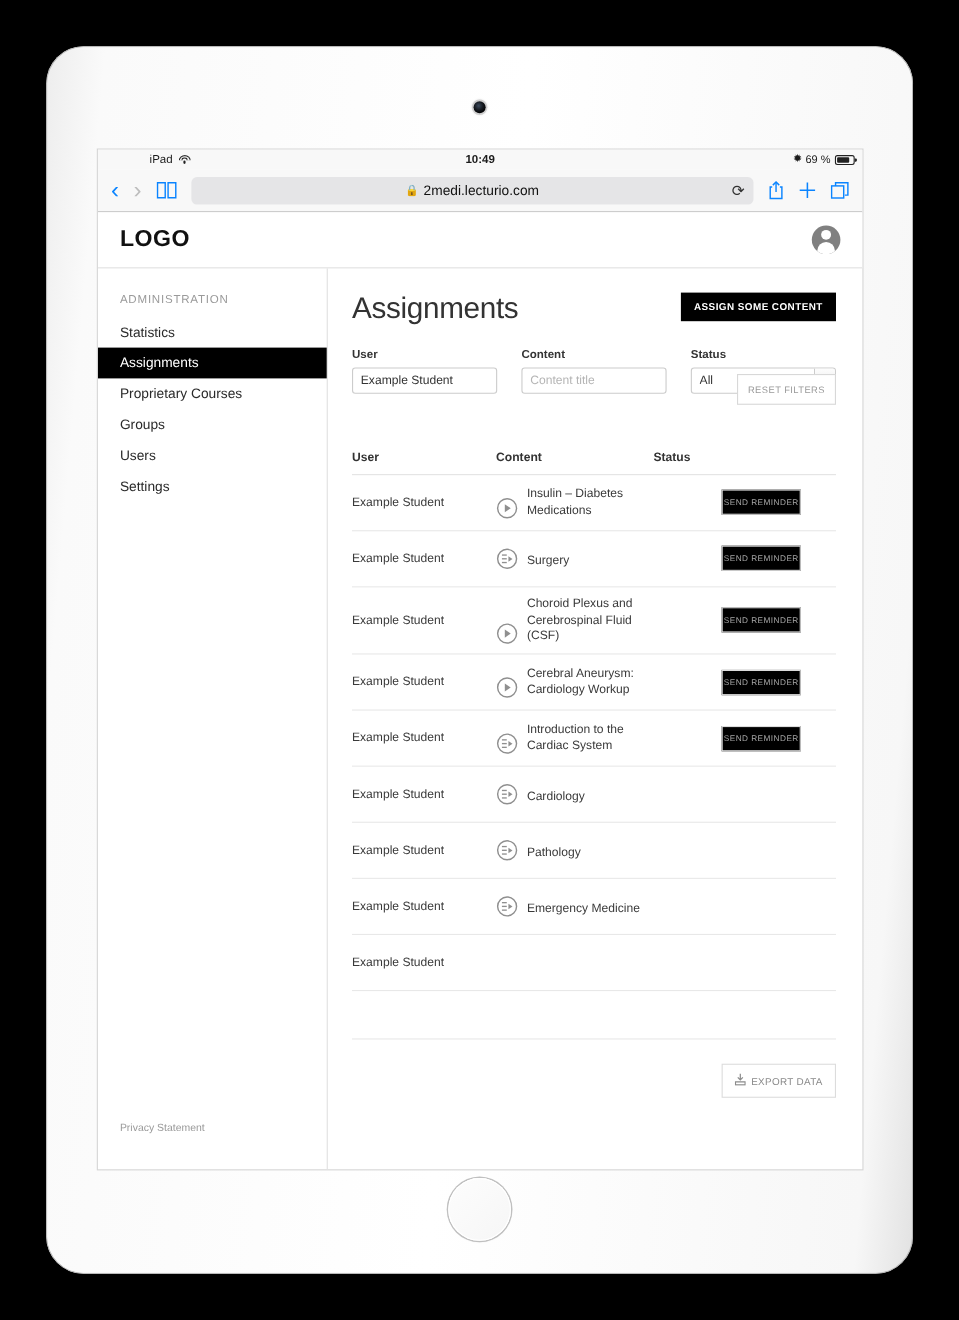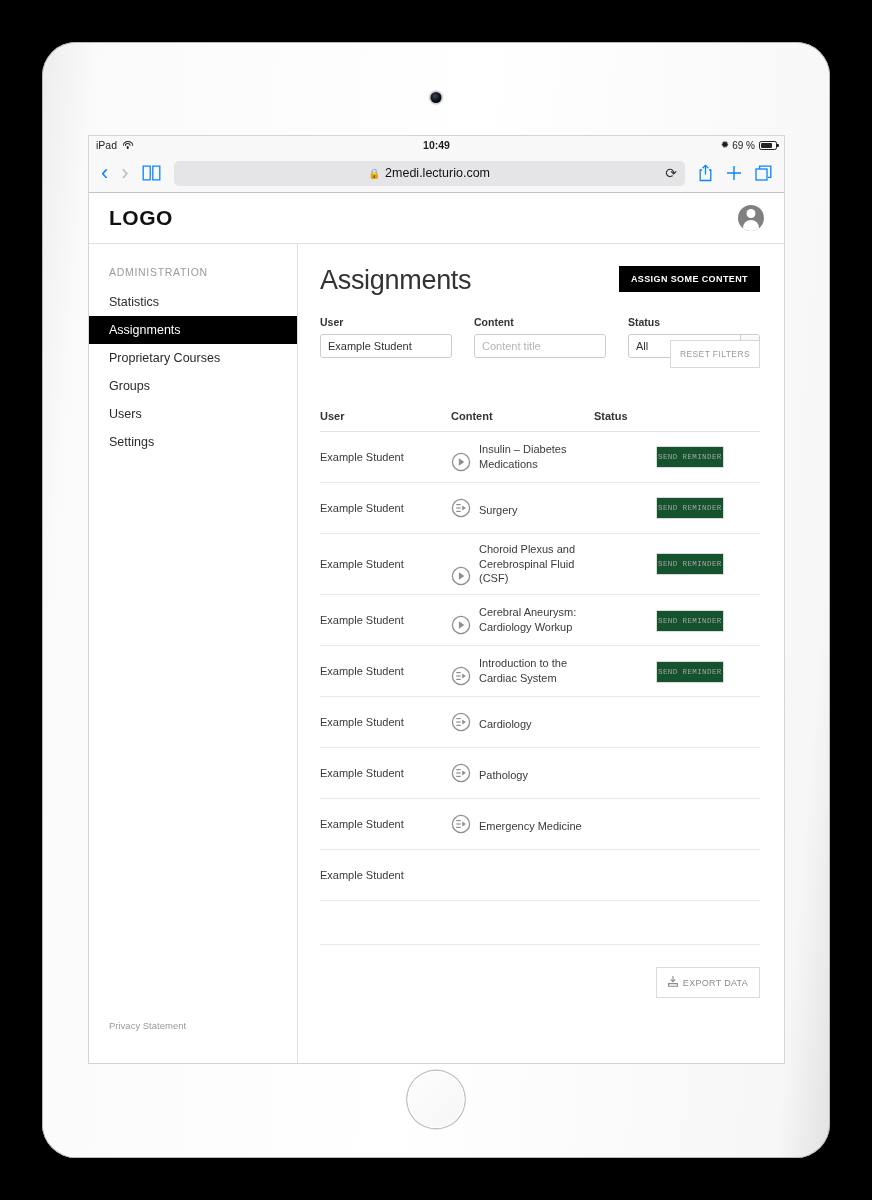--- a/index.html
+++ b/index.html
@@ -61,21 +61,21 @@
   
   #statusbar {
     height: 18px;
     background: #f8f8f8;
     display: flex; align-items: center;
     font-size: 10px; color: #1c1c1c;
     padding: 0 7px;
     position: relative;
   }
   .sb-left { display:flex; align-items:center; gap:5px; }
-  .sb-device { font-size: 10.5px; }
+  .sb-device { font-size: 10.5px; margin-left: 40px; }
   .wifi-ico { display:inline-block; width:11px; height:9px; position:relative; }
   .wifi-ico i {
     position:absolute; border:1.3px solid #222; border-bottom:none;
     border-radius: 50% 50% 0 0 / 100% 100% 0 0;
     left:50%; transform:translateX(-50%);
   }
   .wifi-ico i:nth-child(1){ width:11px; height:5px; top:0; }
   .wifi-ico i:nth-child(2){ width:6.5px; height:3px; top:2.6px; }
   .wifi-ico i:nth-child(3){
     width:2.6px; height:2.6px; top:5.6px; border-radius:50%;
@@ -244,24 +244,24 @@
   .dot.green  { background:#52ae30; }
   .dot.warn::before {
     content:""; position:absolute; left:50%; top:3px; transform:translateX(-50%);
     width:2.3px; height:6px; background:#fff; border-radius:1px;
   }
   .dot.warn::after {
     content:""; position:absolute; left:50%; top:10.6px; transform:translateX(-50%);
     width:2.3px; height:2.3px; background:#fff; border-radius:50%;
   }
   .remind-btn {
-    background:#14532d; border:1px solid #dcdcdc;
+    background:#000000; border:1px solid #dcdcdc;
     font-size:7.5px; color:#a5a5a5; letter-spacing:.4px;
     padding: 6px 1px; cursor:pointer;
-    font-family:Liberation Mono, monospace;
+    font-family:Liberation Sans, sans-serif;
   }
   .spacer-row { height: 44px; border-bottom:1px solid #e8e8e8; }
   #export-btn {
     margin-top: 22px; float:right;
     background:#fff; border:1px solid #dcdcdc;
     font-size:9px; color:#8a8a8a; letter-spacing:.3px;
     padding: 8px 11px; cursor:pointer;
     display:flex; align-items:center; gap:5px;
     font-family:"Liberation Sans", sans-serif;
   }

